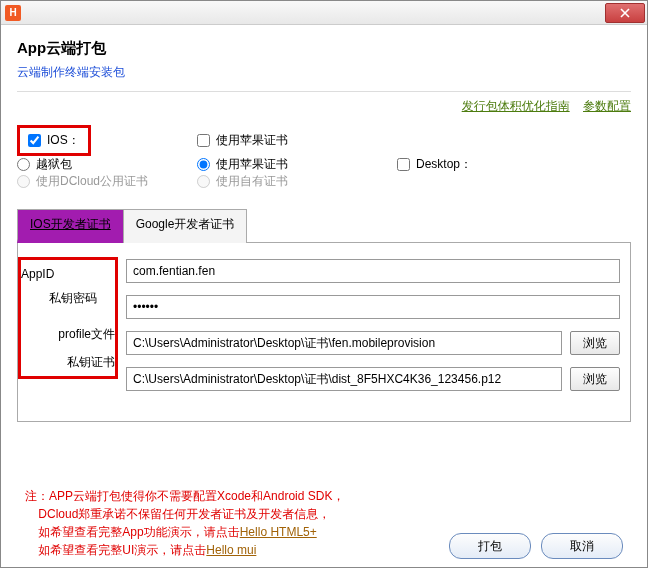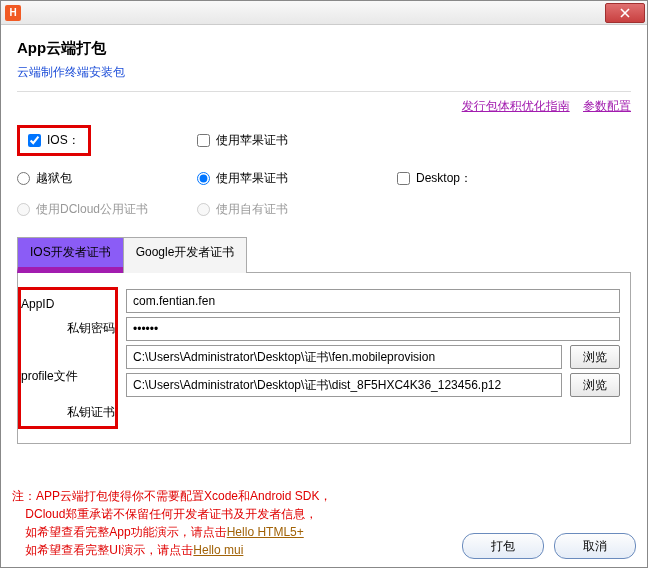--- a/index.html
+++ b/index.html
@@ -6,36 +6,36 @@
 body { font-family: "Microsoft YaHei", "SimSun", sans-serif; font-size: 12px; background: #fff; width: 650px; height: 570px; overflow: hidden; position: relative; }
 .window { border: 1px solid #888; width: 648px; height: 568px; position: relative; background: #fff; }
 .titlebar { height: 24px; background: linear-gradient(#f8f8f8,#e8e8e8); border-bottom: 1px solid #ccc; display: flex; align-items: center; justify-content: space-between; padding: 0 0 0 4px; }
 .titlebar-icon { width: 16px; height: 16px; background: #f15a24; border-radius: 2px; display: flex; align-items: center; justify-content: center; color: #fff; font-weight: bold; font-size: 10px; }
 .close-btn { width: 40px; height: 20px; background: linear-gradient(#e07070,#c84040); border: 1px solid #a03030; border-radius: 2px; color: #fff; display: flex; align-items: center; justify-content: center; font-size: 12px; cursor: pointer; margin-right: 2px; }
 .content { padding: 14px 16px 10px 16px; }
 .title { font-size: 15px; font-weight: bold; margin-bottom: 6px; }
 .subtitle { font-size: 12px; color: #1d4ed8; margin-bottom: 10px; }
 .hr { border-top: 1px solid #ddd; margin-bottom: 6px; }
 .toplinks { text-align: right; margin-bottom: 10px; }
-.toplinks a { color: #a21caf; text-decoration: underline; font-size: 12px; margin-left: 10px; cursor: pointer; }
-.options { display: grid; grid-template-columns: 180px 200px 200px; row-gap: 14px; margin-bottom: 18px; align-items: center; }
+.toplinks a { color: #4d7c0f; text-decoration: underline; font-size: 12px; margin-left: 10px; cursor: pointer; }
+.options { display: grid; grid-template-columns: 180px 200px 200px; margin-bottom: 18px; align-items: center; }
 .chk { display: flex; align-items: center; gap: 6px; }
 .chk input[type=checkbox] { width: 13px; height: 13px; }
 .chk input[type=radio] { width: 13px; height: 13px; }
 .disabled { color: #999; }
 .redbox { border: 3px solid #e00000; padding: 4px 8px; display: inline-flex; align-items: center; gap: 6px; }
 .tabs { border-bottom: 1px solid #aaa; display: flex; position: relative; margin-top: 10px; }
 .tab { padding: 6px 12px; border: 1px solid #aaa; border-bottom: none; background: #f4f4f4; cursor: pointer; position: relative; top: 1px; margin-right: -1px; }
-.tab.active { background: #8b5cf6; border-bottom: 6px solid #a21caf; }
+.tab.active { background: #a21caf; border-bottom: 4px solid #a21caf; text-decoration: underline; }
 .tabcontent { border: 1px solid #aaa; border-top: none; padding: 14px 10px 14px 0; }
-.formrow { display: flex; align-items: center; margin-bottom: 4px; }
+.formrow { display: flex; align-items: center; margin-bottom: 12px; }
 .forminput { flex: 1; height: 24px; border: 1px solid #999; padding: 2px 6px; font-size: 12px; font-family: inherit; }
 .browse-btn { margin-left: 8px; height: 24px; padding: 0 12px; border: 1px solid #888; background: linear-gradient(#fdfdfd,#e8e8e8); border-radius: 2px; cursor: pointer; font-size: 12px; }
 .labels-redbox { border: 3px solid #e00000; padding: 2px 0; }
-.footer { position: absolute; bottom: 8px; left: 0; right: 0; padding: 0 11px; display: flex; justify-content: space-between; align-items: flex-end; }
+.footer { position: absolute; bottom: 8px; left: 0; right: 0; padding: 0 24px; display: flex; justify-content: space-between; align-items: flex-end; }
 .note { color: #e00000; font-size: 12px; line-height: 1.5; }
 .note a { color: #a16207; text-decoration: underline; cursor: pointer; }
 .footer-btns { display: flex; gap: 10px; }
 .main-btn { height: 26px; padding: 0 28px; border: 1px solid #6a8bbd; background: linear-gradient(#fdfdfd,#e4ecf7); border-radius: 12px; cursor: pointer; font-size: 12px; }
 </style>
 </head>
 <body>
 
 <div class="window">
   <div class="titlebar">
@@ -97,24 +97,24 @@
       <div class="tab active">IOS开发者证书</div>
       <div class="tab">Google开发者证书</div>
     </div>
     <div class="tabcontent">
       <div style="display:flex;">
         <div style="width:100px;">
           <div class="labels-redbox">
             <div class="formrow" style="margin-bottom:0;justify-content:flex-start;height:24px;">
                 <span>AppID</span>
               </div>
-            <div class="formrow" style="margin-bottom:24px;justify-content:flex-end;height:24px;">
+            <div class="formrow" style="margin-bottom:12px;justify-content:flex-start;height:24px;padding-left:28px;">
                 <span>私钥密码</span>
               </div>
-            <div class="formrow" style="margin-bottom:12px;justify-content:flex-start;height:24px;">
+            <div class="formrow" style="margin-bottom:4px;justify-content:flex-end;height:24px;">
                 <span>profile文件</span>
               </div>
             <div class="formrow" style="margin-bottom:0;justify-content:flex-end;height:24px;">
                 <span>私钥证书</span>
               </div>
           </div>
         </div>
         <div style="flex:1;padding-left:8px;padding-top:2px;">
           <div class="formrow">
             <input class="forminput" value="com.fentian.fen" style="">

